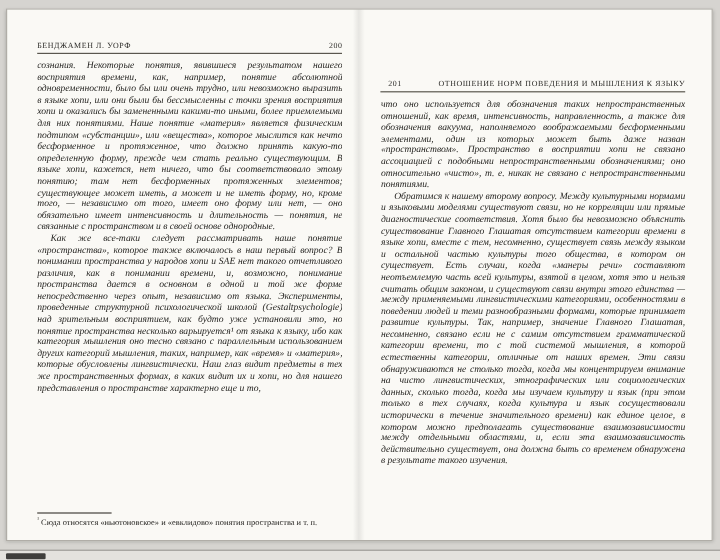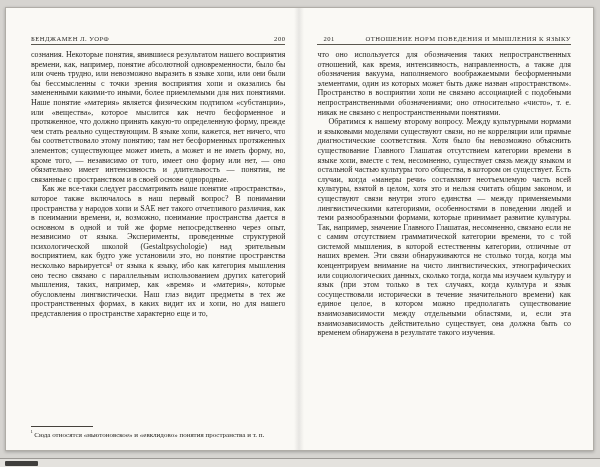--- a/index.html
+++ b/index.html
@@ -18,35 +18,35 @@
     box-shadow:0 1px 3px rgba(0,0,0,0.25);
     display:flex;
   }
   .page {
     flex:1 1 50%;
     display:flex; flex-direction:column;
     padding-top:27px; padding-bottom:10px;
     color:#201f1d;
   }
   .page.left  { padding-left:25px; padding-right:9px; }
-  .page.right { padding-left:13px; padding-right:22px; }
+  .page.right { padding-left:13px; padding-right:22px;margin-top:32px; }
   .gutter {
     flex:0 0 10px; width:10px;
     background:linear-gradient(to right, rgba(0,0,0,0), rgba(0,0,0,0.08) 50%, rgba(0,0,0,0));
   }
   .running-head {
     display:flex; justify-content:space-between; align-items:baseline;
     font-size:6.6px; letter-spacing:0.5px; color:#2c2b28;
     border-bottom:1px solid #5a574f;
     padding-bottom:2px; margin-bottom:5px;
     white-space:nowrap;
   }
   .rh-num { padding-left:6px; }
   .rh-title { overflow:hidden; text-overflow:clip; }
-  .body-text { flex:1 1 auto; overflow:hidden; }
+  .body-text { flex:1 1 auto; overflow:hidden;font-style:italic; }
   .body-text p {
     font-size:8px; line-height:9.6px;
     text-align:justify;
     hyphens:auto;
     color:#1e1d1a;
   }
   p.indent { text-indent:11px; }
   .footnote-block { flex:0 0 auto; margin-top:3px; }
   .footnote-rule {
     width:62px; height:0;

